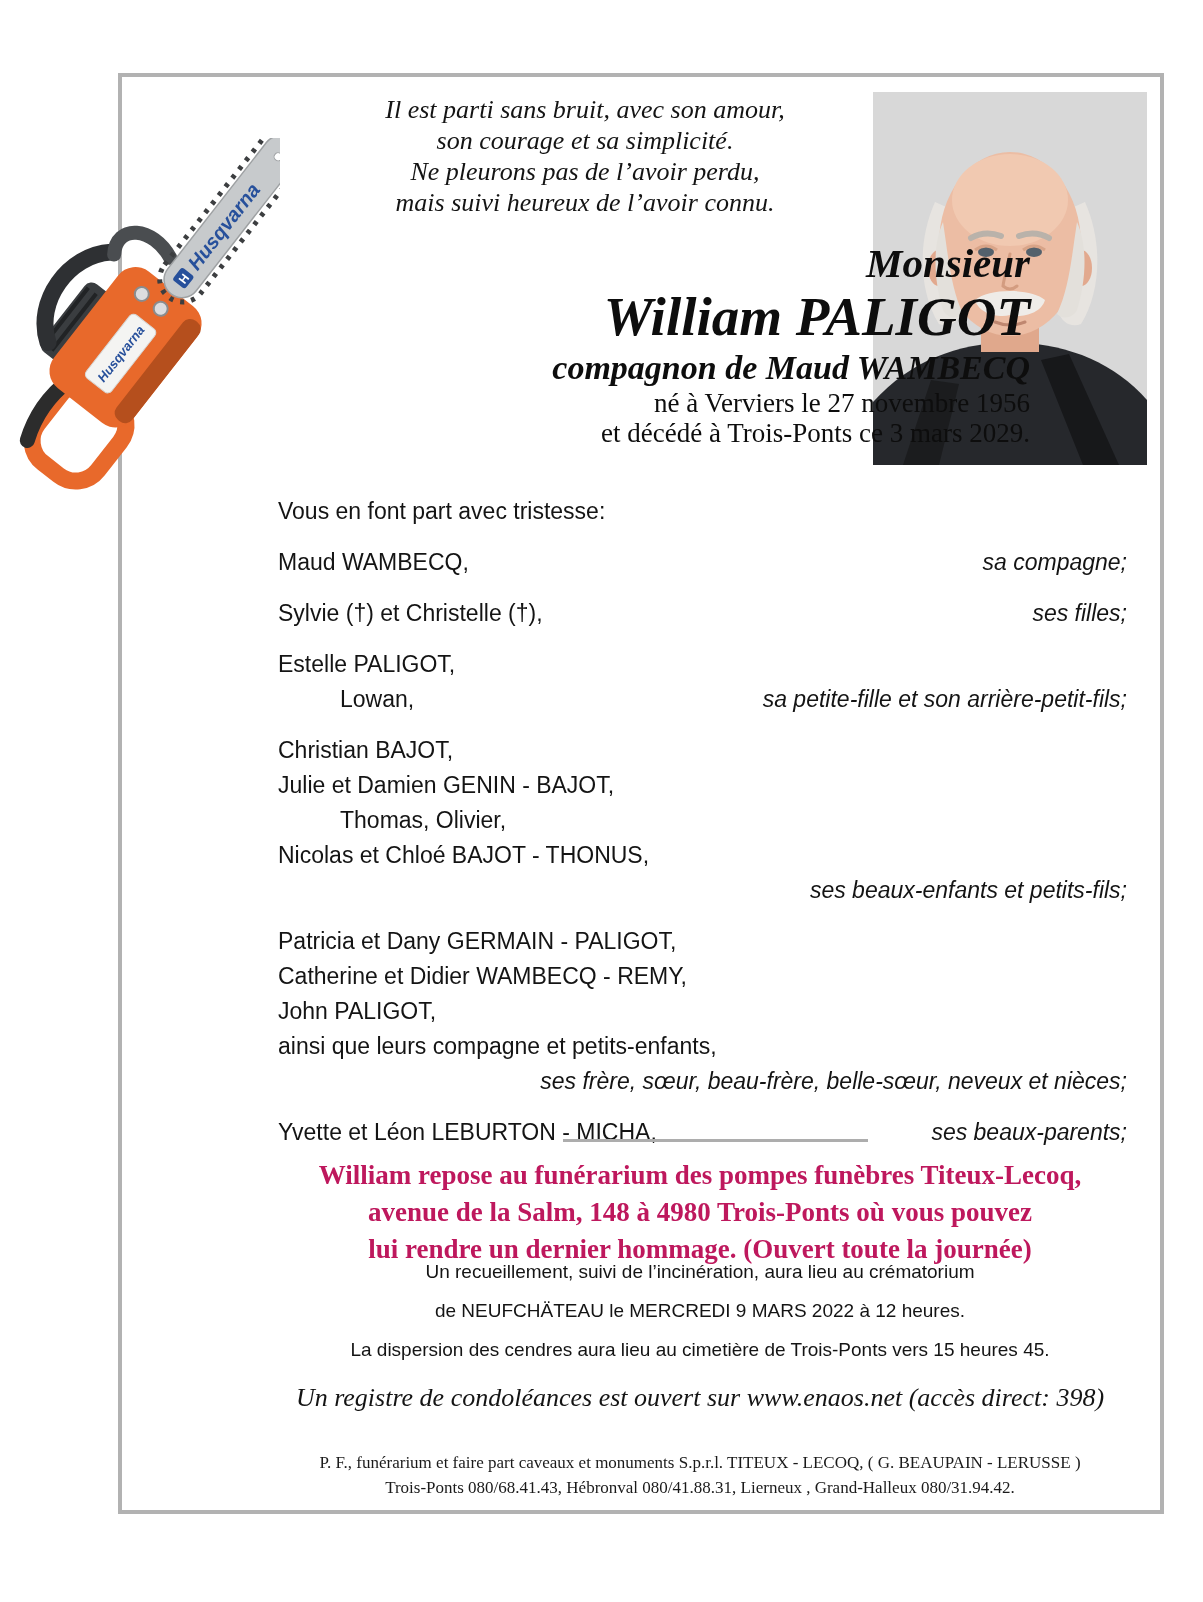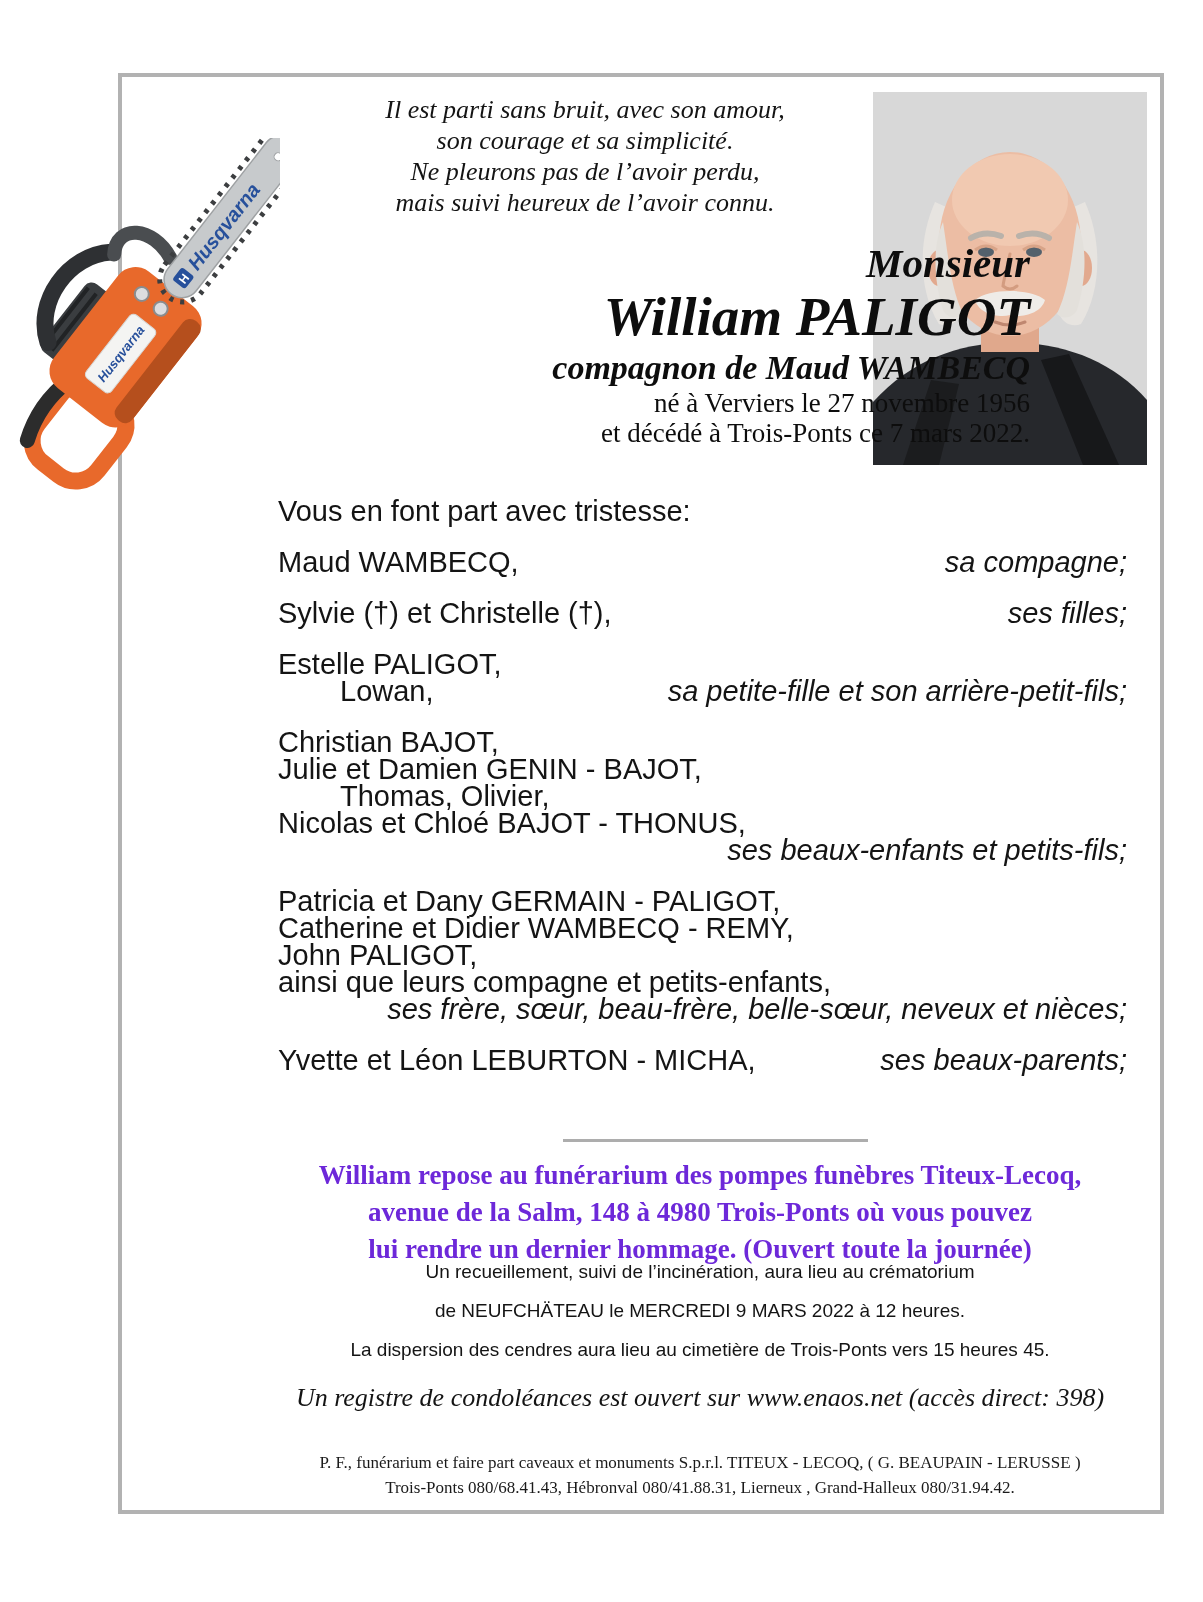--- a/index.html
+++ b/index.html
@@ -16,31 +16,31 @@
   .titleblock .monsieur{font-size:41px;font-weight:bold;font-style:italic;line-height:46px;white-space:nowrap;}
   .titleblock .name{font-size:55px;font-weight:bold;font-style:italic;line-height:62px;white-space:nowrap;}
   .titleblock .relation{font-size:34px;font-weight:bold;font-style:italic;line-height:40px;white-space:nowrap;}
   .titleblock .dates{font-size:27px;line-height:30px;white-space:nowrap;}
   
   .portrait{position:absolute;left:873px;top:92px;width:274px;height:373px;}
   
   .chainsaw{position:absolute;left:8px;top:138px;width:272px;height:360px;z-index:3;}
   
   .familylist{position:absolute;left:278px;top:498px;width:849px;
-              font-size:29px;line-height:27px;color:#141414;}
+              font-size:23px;line-height:27px;color:#141414;}
   .familylist .intro{margin-bottom:24px;}
   .entry{margin-bottom:24px;}
-  .entry-row{display:flex;justify-content:space-between;align-items:baseline;}
+  .entry-row{display:flex;justify-content:space-between;align-items:baseline;margin-top:8px;}
   .entry-row .nm{white-space:nowrap;}
   .entry-row .nm.ind{padding-left:62px;}
   .entry-row .role{font-style:italic;white-space:nowrap;text-align:right;margin-left:auto;}
   
   .divider{position:absolute;left:563px;top:1139px;width:305px;height:3px;background:#adadad;}
   .repose{position:absolute;left:270px;top:1157px;width:860px;text-align:center;
-          font-family:"Liberation Serif",serif;font-weight:bold;font-size:27px;line-height:37px;color:#6d28d9;}
+          font-family:"Liberation Serif",serif;font-weight:bold;font-size:27px;line-height:37px;color:#be185d;}
   .repose div{white-space:nowrap;}
   .ceremony{position:absolute;left:270px;top:1252px;width:860px;text-align:center;
             font-size:19px;line-height:39px;color:#141414;}
   .ceremony div{white-space:nowrap;}
   .register{position:absolute;left:270px;top:1383px;width:860px;text-align:center;
             font-family:"Liberation Serif",serif;font-style:italic;font-size:26px;line-height:30px;
             color:#141414;white-space:nowrap;}
   .footer{position:absolute;left:270px;top:1450px;width:860px;text-align:center;
           font-family:"Liberation Serif",serif;font-size:17px;line-height:25px;color:#1a1a1a;}
   .footer div{white-space:nowrap;}
@@ -125,21 +125,21 @@
     <path d="M102,208 C116,196 158,196 172,208 C168,222 148,226 137,223 C126,226 106,222 102,208 Z" fill="#efece8"></path>
 
     <path d="M122,230 Q137,236 152,230" stroke="#bf8770" stroke-width="3" fill="none" stroke-linecap="round"></path>
   </svg>
 
   <div class="titleblock">
     <div class="monsieur">Monsieur</div>
     <div class="name">William PALIGOT</div>
     <div class="relation">compagnon de Maud WAMBECQ</div>
     <div class="dates">né à Verviers le 27 novembre 1956</div>
-    <div class="dates">et décédé à Trois-Ponts ce 7 mars 2022.</div>
+    <div class="dates">et décédé à Trois-Ponts ce 3 mars 2029.</div>
   </div>
 
   <div class="familylist">
     <div class="intro">Vous en font part avec tristesse:</div>
     <div id="entries">
         <div class="entry">
           <div class="entry-row">
             <span class="nm">Maud WAMBECQ,</span>
             <span class="role">sa compagne;</span>
           </div>

